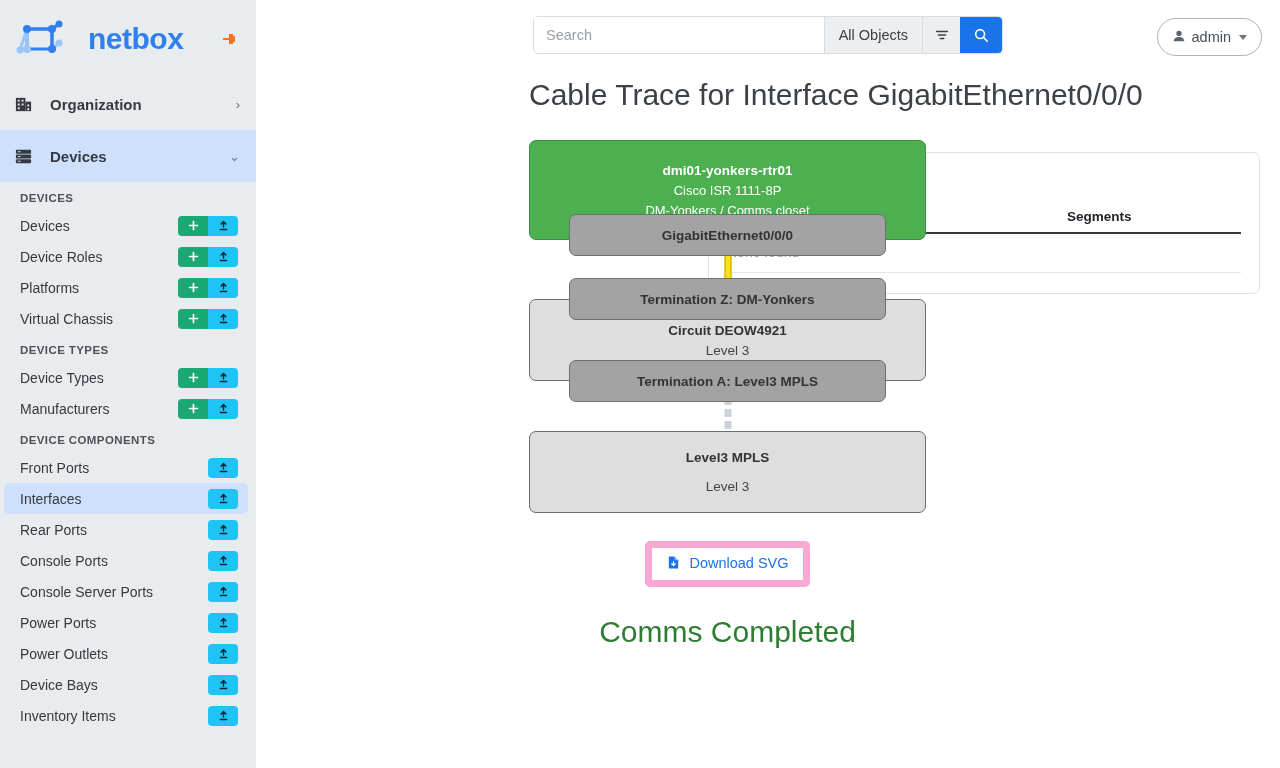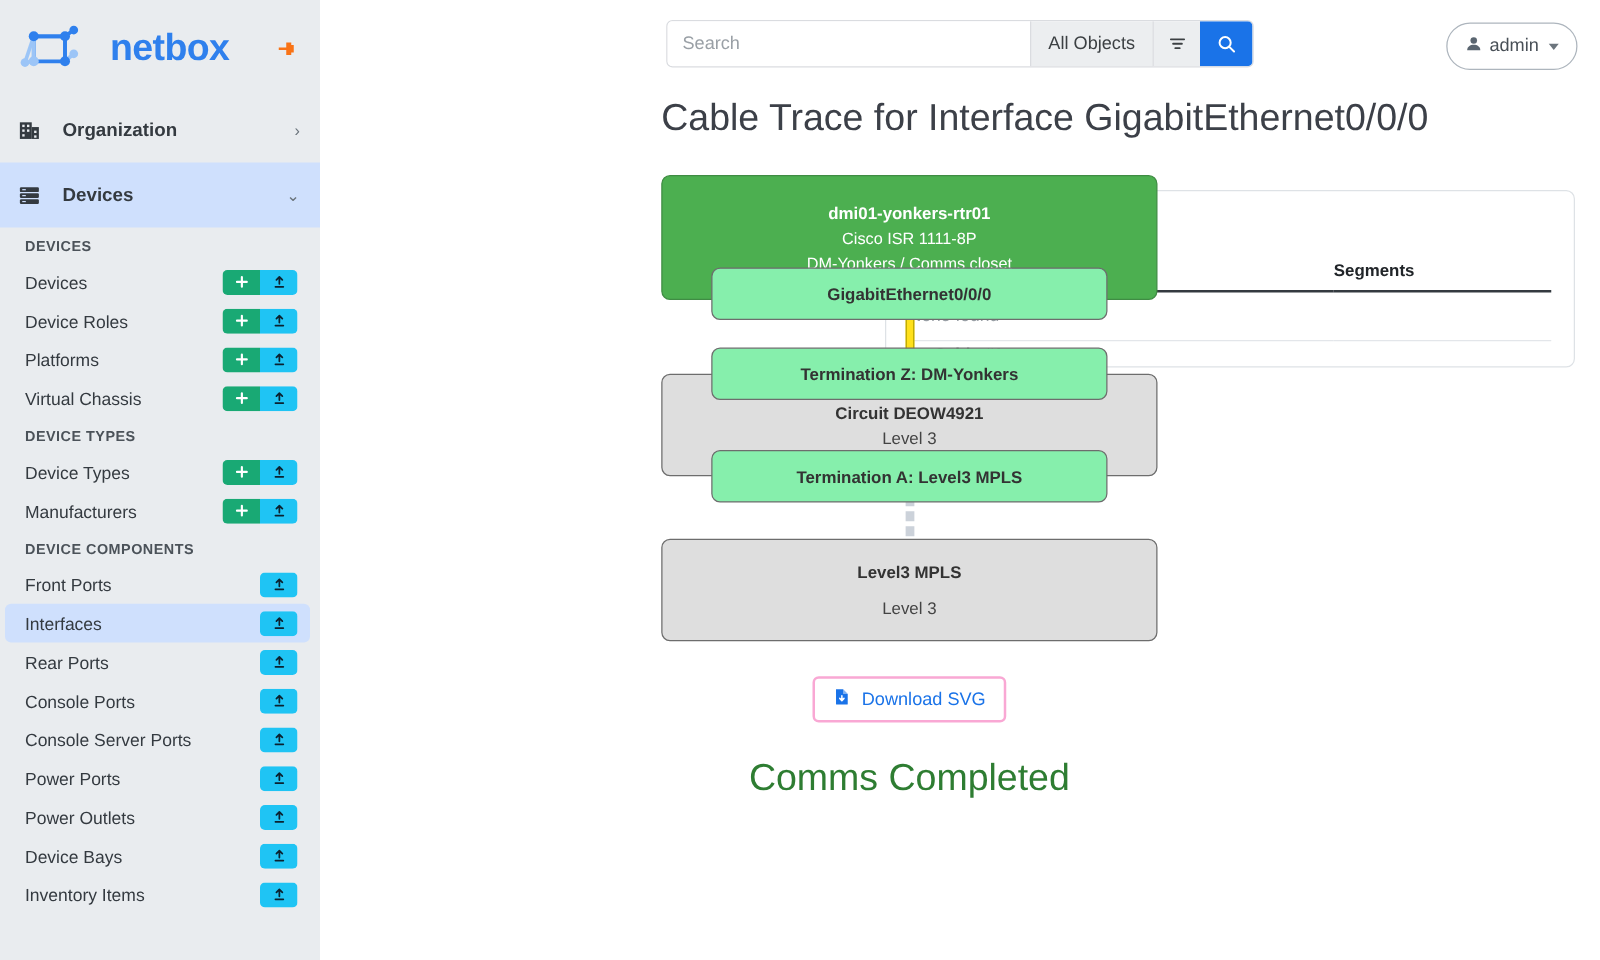--- a/index.html
+++ b/index.html
@@ -159,21 +159,21 @@
     display: flex; flex-direction: column; align-items: center; justify-content: center;
     color: #fff;
     gap: 5px;
   }
   .node-device .t1 { font-size: 13.5px; font-weight: 700; }
   .node-device .t2, .node-device .t3 { font-size: 13px; font-weight: 400; }
 
   .term-box {
     width: 317px; height: 42px;
     margin: 0 auto;
-    background: #86efac;
+    background: #a3a3a3;
     border: 1px solid #6d6d6d;
     border-radius: 7px;
     display: flex; align-items: center; justify-content: center;
     font-size: 13.5px; font-weight: 700; color: #333;
     position: relative; z-index: 3;
   }
   .iface-box { margin-top: -26px; }
 
   .cable-seg { position: relative; height: 64px; }
   .cable-line {
@@ -213,22 +213,22 @@
     background: #dedede; border: 1px solid #6d6d6d; border-radius: 7px;
     height: 82px;
     display: flex; flex-direction: column; align-items: center; justify-content: center;
     gap: 14px;
   }
   .node-end .t1 { font-size: 13.5px; font-weight: 700; color: #333; }
   .node-end .t2 { font-size: 13.5px; color: #444; }
 
   .dl-wrap { display: flex; justify-content: center; margin-top: 28px; }
   .dl-btn {
-    display: inline-flex; align-items: center; gap: 8px;
-    border: 2px solid #f9a8d4; border-radius: 5px;
+    display: inline-flex; gap: 8px;
+    border: 7px solid #f9a8d4; border-radius: 5px;
     background: #fff; color: #1a73e8;
     padding: 7px 14px; font-size: 14.5px; cursor: pointer;
     font-family: "Liberation Sans", sans-serif;
   }
   .trace-status {
     text-align: center; margin-top: 28px;
     font-size: 30px; color: #2e7d32; font-weight: 400;
   }
 
   

